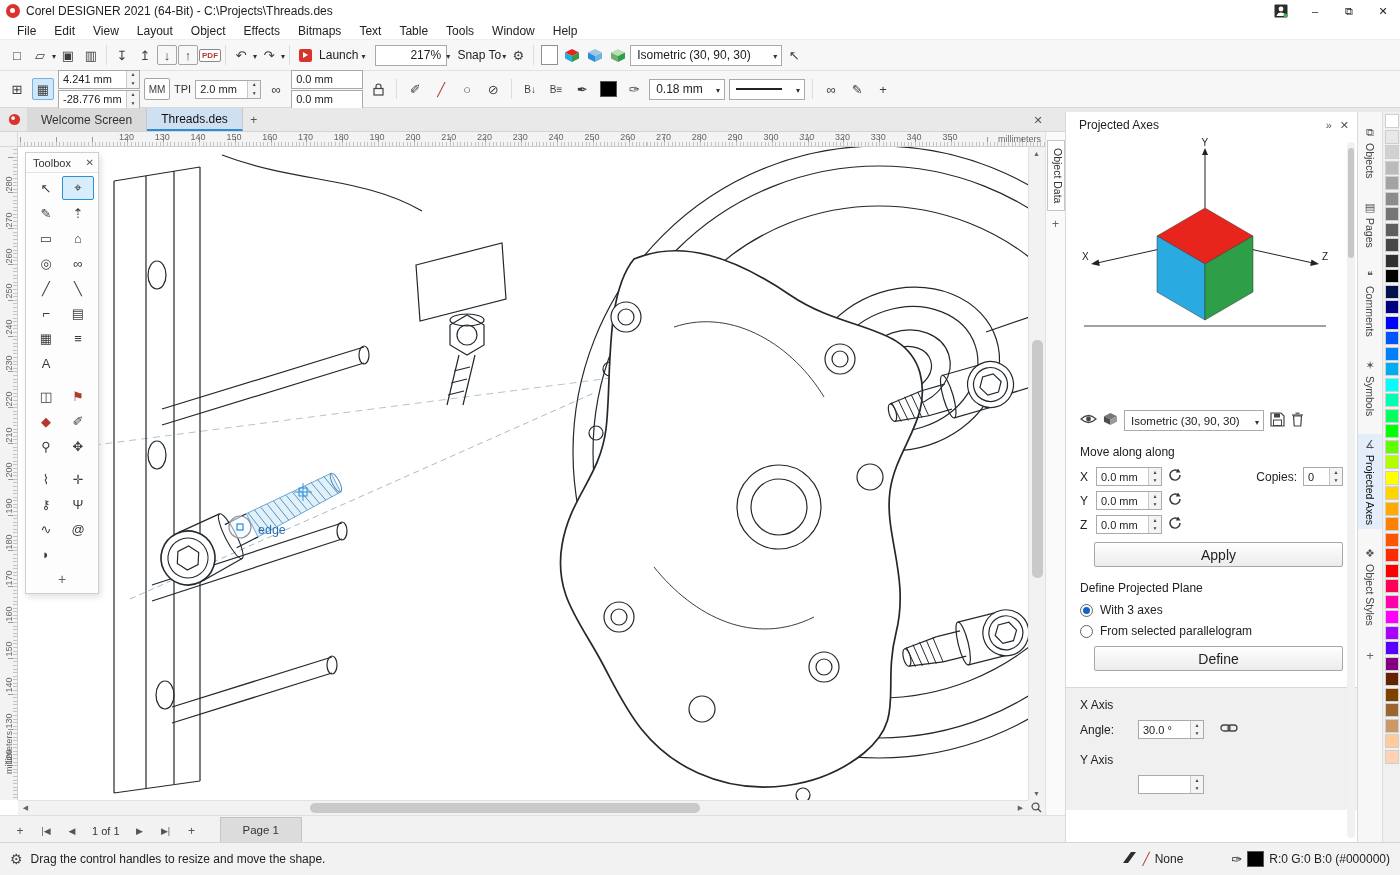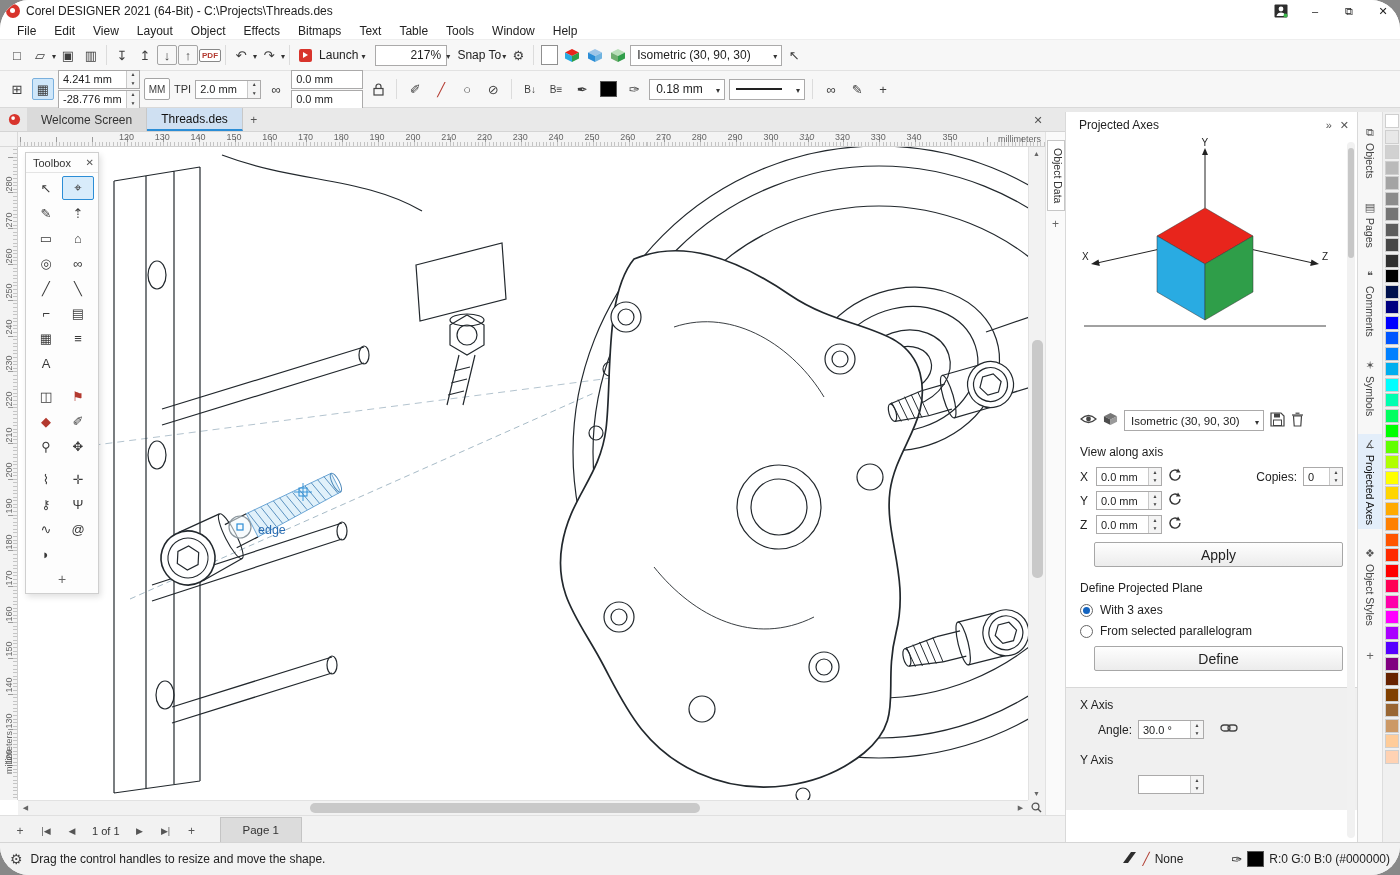--- a/index.html
+++ b/index.html
@@ -1,17 +1,17 @@
 <!DOCTYPE html>
 <html><head>
 <meta charset="utf-8">
 <style>
   html,body{margin:0;padding:0;background:#888;}
   #app{position:relative;width:1400px;height:875px;background:#fff;overflow:hidden;
-       font-family:"Liberation Sans","DejaVu Sans",sans-serif;font-size:12px;color:#222;border-radius:29px;
+       font-family:"Liberation Sans","DejaVu Sans",sans-serif;font-size:12px;color:#222;
        -webkit-font-smoothing:antialiased;}
   
   .titlebar{position:absolute;left:0;top:0;width:100%;height:22px;background:#fff;display:flex;align-items:center;padding-left:6px;box-sizing:border-box;}
   .titlebar .title{font-size:12px;margin-left:6px;}
   .win-controls{margin-left:auto;display:flex;align-items:center;height:100%;}
   .win-controls .wbtn{width:34px;height:100%;display:flex;align-items:center;justify-content:center;font-size:11px;color:#222;}
   .applogo{width:14px;height:14px;border-radius:50%;background:#d8342c;display:inline-block;position:relative;}
   .applogo::after{content:"";position:absolute;left:4px;top:4px;width:5px;height:5px;border-radius:50%;background:#fff;}
   
   .menubar{position:absolute;left:0;top:22px;width:100%;height:18px;background:#fff;display:flex;align-items:center;padding-left:8px;box-sizing:border-box;border-bottom:1px solid #eee;}
@@ -91,21 +91,21 @@
   .axisrow .field{width:66px;}
   .copies{margin-left:auto;display:flex;align-items:center;gap:6px;}
   .copies .field{width:40px;}
   .btn{height:23px;border:1px solid #a7a7a7;border-radius:2px;background:linear-gradient(#fefefe,#ececec);display:flex;align-items:center;justify-content:center;font-size:14px;color:#222;margin-left:14px;}
   .btn.wide{margin-top:8px;}
   .radiorow{display:flex;align-items:center;gap:7px;margin-bottom:7px;font-size:12px;}
   .radio{width:11px;height:11px;border:1px solid #666;border-radius:50%;background:#fff;position:relative;flex:none;}
   .radio.sel::after{content:"";position:absolute;inset:2px;background:#1464c0;border-radius:50%;}
   .axis-group{margin:16px -14px 0;background:#f0f0f0;border-top:1px solid #d8d8d8;padding:10px 14px 10px;}
   .ag-row{display:flex;align-items:center;gap:6px;margin-bottom:6px;}
-  .ag-row .lbl{width:52px;text-align:right;font-size:12px;}
+  .ag-row .lbl{width:52px;font-size:12px;}
   .ag-row .field{width:66px;}
   .dk-scroll{position:absolute;right:2px;top:30px;bottom:4px;width:8px;background:#f1f1f1;border-radius:4px;}
   .dk-scroll .th{position:absolute;left:1px;top:6px;width:6px;height:110px;background:#c7c7c7;border-radius:3px;}
   
   .rail{position:absolute;left:1357px;top:112px;width:25px;height:730px;background:#f7f7f7;border-left:1px solid #d9d9d9;box-sizing:border-box;display:flex;flex-direction:column;align-items:center;padding-top:10px;gap:14px;}
   .rail-tab{display:flex;flex-direction:column;align-items:center;gap:4px;padding:4px 0;width:100%;}
   .rail-tab .g{font-size:11px;color:#555;}
   .rail-tab .l{writing-mode:vertical-rl;font-size:10.5px;color:#444;}
   .rail-tab.active{background:#e3eefa;}
   .rail-tab.active .l{color:#111;}
@@ -598,21 +598,21 @@
         </span>
         <span>
           <svg width="13" height="15" viewBox="0 0 13 15">
               <path d="M2.5 4 H10.5 L9.8 14 H3.2 Z" fill="none" stroke="#444" stroke-width="1.2"></path>
               <line x1="1" y1="3" x2="12" y2="3" stroke="#444" stroke-width="1.2"></line>
               <line x1="4.5" y1="1.2" x2="8.5" y2="1.2" stroke="#444" stroke-width="1.2"></line>
             </svg>
         </span>
       </div>
 
-      <div class="dk-label">View along axis</div>
+      <div class="dk-label">Move along along</div>
 
       <div class="axisrow">
         <span class="al">X</span>
         <div class="field">
           <span class="val">0.0 mm</span>
           <span class="spin">
               <i class="u"></i>
               <i class="d"></i>
             </span>
         </div>

